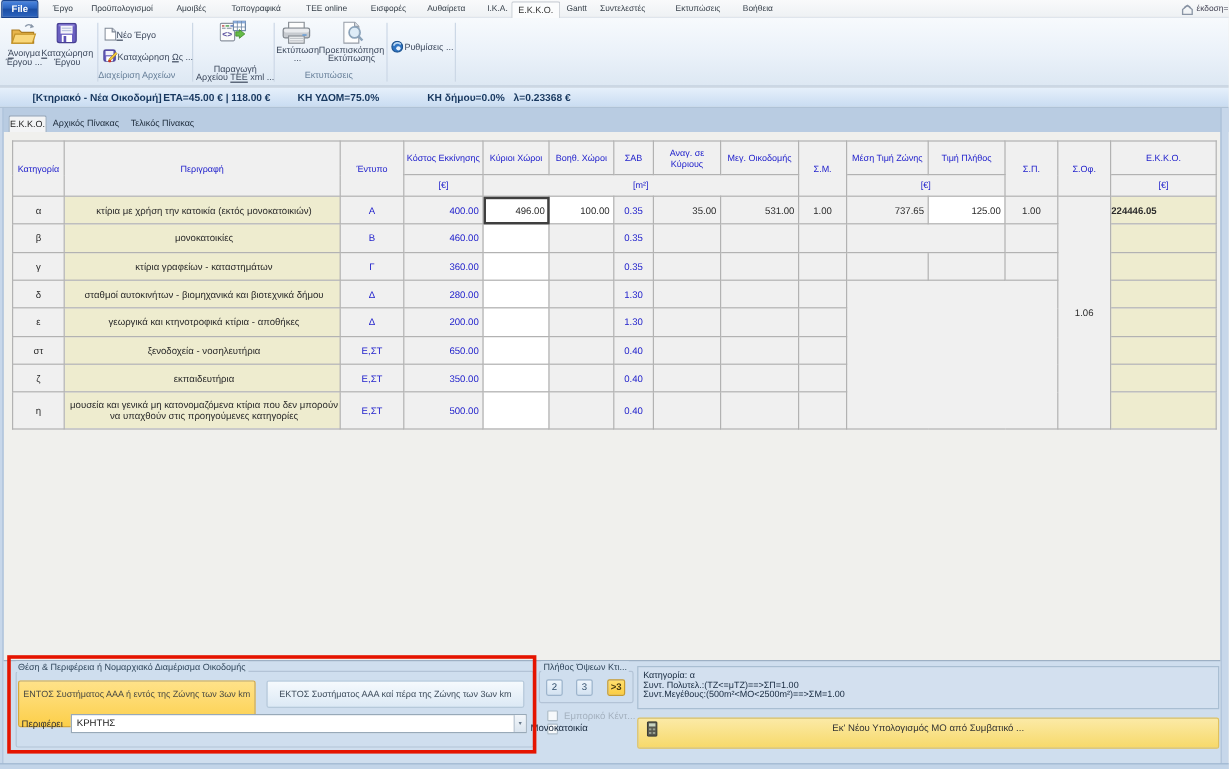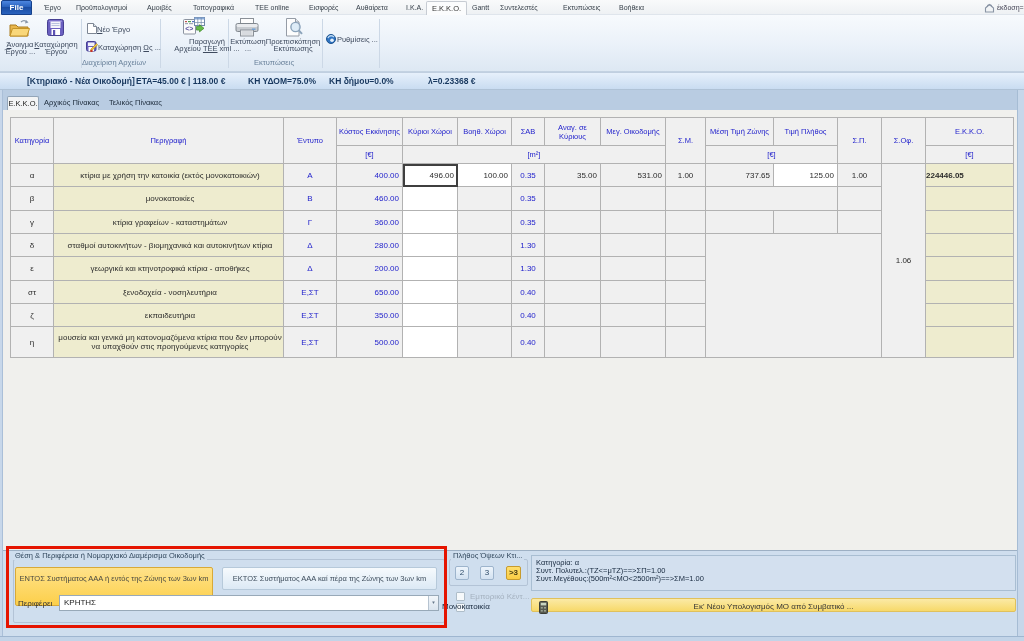--- a/index.html
+++ b/index.html
@@ -47,21 +47,21 @@
 .gtitle { font-size:7.5px; color:#31475c; background:#cfdeee; white-space:nowrap; padding:0 2px; }
 #btnYel { left:15px; top:567px; width:198px; height:39px; background:linear-gradient(#ffe289,#fccf4a); border:1px solid #d8a938; border-radius:2px; font-size:7.5px; color:#4a4a42; text-align:center; line-height:21px; white-space:nowrap; }
 #btnWht { left:222px; top:567px; width:215px; height:23px; background:linear-gradient(#f6fafd,#dce9f5); border:1px solid #b6c9da; border-radius:2px; font-size:7.5px; color:#3e4d5c; text-align:center; line-height:21px; white-space:nowrap; }
 #combo { left:59px; top:595px; width:380px; height:16px; background:#fff; border:1px solid #98a9b8; font-size:8px; color:#222; line-height:14px; padding-left:4px; }
 #combobtn { left:428px; top:596px; width:10px; height:14px; background:linear-gradient(#f2f6fa,#dbe5ef); border-left:1px solid #b6c3d0; font-size:4.5px; color:#66788a; text-align:center; line-height:14px; }
 .sbtn { top:566px; height:14px; background:linear-gradient(#eef5fc,#d3e2f1); border:1px solid #9db4cc; border-radius:2px; font-size:8px; color:#2c4a68; text-align:center; line-height:12px; }
 #sbtn3 { background:linear-gradient(#ffdf6e,#fbcd44); border:1px solid #c79b2e; color:#4a3d12; font-weight:bold; }
 .cbx { width:9px; height:9px; background:#f6f9fb; border:1px solid #aebdc9; border-radius:1px; }
 .cblbl { font-size:8px; white-space:nowrap; }
 #tblock { left:531px; top:555px; width:485px; height:36px; background:#d3e0ef; border:1px solid #a9bed2; font-size:7.5px; color:#16283e; line-height:8px; padding:3px 0 0 4px; }
-#ybtn { left:531px; top:598px; width:485px; height:14px; background:linear-gradient(#fbeaa6,#f7d96a); border:1px solid #e0c15c; border-radius:2px; font-size:8px; color:#333; text-align:center; line-height:16px; }
+#ybtn { left:531px; top:598px; width:485px; height:26px; background:linear-gradient(#fbeaa6,#f7d96a); border:1px solid #e0c15c; border-radius:2px; font-size:8px; color:#333; text-align:center; line-height:16px; }
 #redrect { left:6px; top:546px; width:441px; height:82px; border:3px solid #e51400; z-index:50; }
 #bframe { left:0; top:636px; width:1024px; height:5px; background:#c2d4e8; border-top:1px solid #9fb6d0; }
 </style>
 </head>
 <body>
 
 <div class="abs" id="tabbar"></div>
 <div class="abs" id="filebtn">File</div>
 <div class="abs rtab" style="left:44px;">Έργο</div>
 <div class="abs rtab" style="left:76px;">Προϋπολογισμοί</div>
@@ -81,32 +81,32 @@
 <div class="abs" id="ribbon"></div>
 <div class="abs vsep" style="left:81px;"></div>
 <div class="abs vsep" style="left:160px;"></div>
 <div class="abs vsep" style="left:228px;"></div>
 <div class="abs vsep" style="left:322px;"></div>
 <div class="abs vsep" style="left:379px;"></div>
 <div class="abs glabel" style="left:54px;width:120px;">Διαχείριση Αρχείων</div>
 <div class="abs glabel" style="left:234px;width:80px;">Εκτυπώσεις</div>
 <div class="abs biglbl" style="left:1px;top:41px;width:38px;"><u>Ά</u>νοιγμα<br>Έργου ...</div>
 <div class="abs biglbl" style="left:33px;top:41px;width:46px;"><u>Κ</u>αταχώρηση<br>Έργου</div>
-<div class="abs biglbl" style="left:161px;top:38px;width:70px;margin-left:11px;">Παραγωγή<br>Αρχείου <u>TEE</u> xml ...</div>
+<div class="abs biglbl" style="left:161px;top:54px;width:70px;">Παραγωγή<br>Αρχείου <u>TEE</u> xml ...</div>
 <div class="abs biglbl" style="left:228px;top:38px;width:40px;">Εκτύπωση<br>...</div>
 <div class="abs biglbl" style="left:264px;top:38px;width:58px;">Προεπισκόπηση<br>Εκτύπωσης</div>
 <div class="abs smltxt" style="left:97px;top:25px;"><u>Ν</u>έο Έργο</div>
 <div class="abs smltxt" style="left:98px;top:43px;">Καταχώρηση <u>Ω</u>ς ...</div>
 <div class="abs smltxt" style="left:337px;top:35px;">Ρυθμίσεις ...</div>
 
 <div class="abs" id="status"></div>
 <div class="abs stxt" style="left:2px;padding-left:25px;">[Κτηριακό - Νέα Οικοδομή]</div>
 <div class="abs stxt" style="left:136px;">ΕΤΑ=45.00 € | 118.00 €</div>
 <div class="abs stxt" style="left:248px;">ΚΗ ΥΔΟΜ=75.0%</div>
-<div class="abs stxt" style="left:329px;">ΚΗ δήμου=0.0%</div>
+<div class="abs stxt" style="left:356px;">ΚΗ δήμου=0.0%</div>
 <div class="abs stxt" style="left:428px;">λ=0.23368 €</div>
 
 <div class="abs" id="pagetabs"></div>
 <div class="abs" id="ptab-act">Ε.Κ.Κ.Ο.</div>
 <div class="abs ptab" style="left:44px;">Αρχικός Πίνακας</div>
 <div class="abs ptab" style="left:109px;">Τελικός Πίνακας</div>
 
 <div class="abs" id="content"></div>
 <div class="abs" id="lframe"></div>
 <div class="abs" id="rframe"></div>
@@ -196,21 +196,21 @@
 <td></td>
 <td></td>
 <td></td>
 <td></td>
 <td></td>
 <td></td>
 <td class="ekko"></td>
 </tr>
 <tr style="height:23px;">
 <td class="cat">δ</td>
-<td class="desc">σταθμοί αυτοκινήτων - βιομηχανικά και αυτοκινήτων κτίρια</td>
+<td class="desc">σταθμοί αυτοκινήτων - βιομηχανικά και βιοτεχνικά δήμου</td>
 <td class="ct blue">Δ</td>
 <td class="rt blue">280.00</td>
 <td class="wht"></td>
 <td></td>
 <td class="ct blue">1.30</td>
 <td></td>
 <td></td>
 <td></td>
 <td colspan="3" rowspan="5"></td>
 <td class="ekko"></td>

